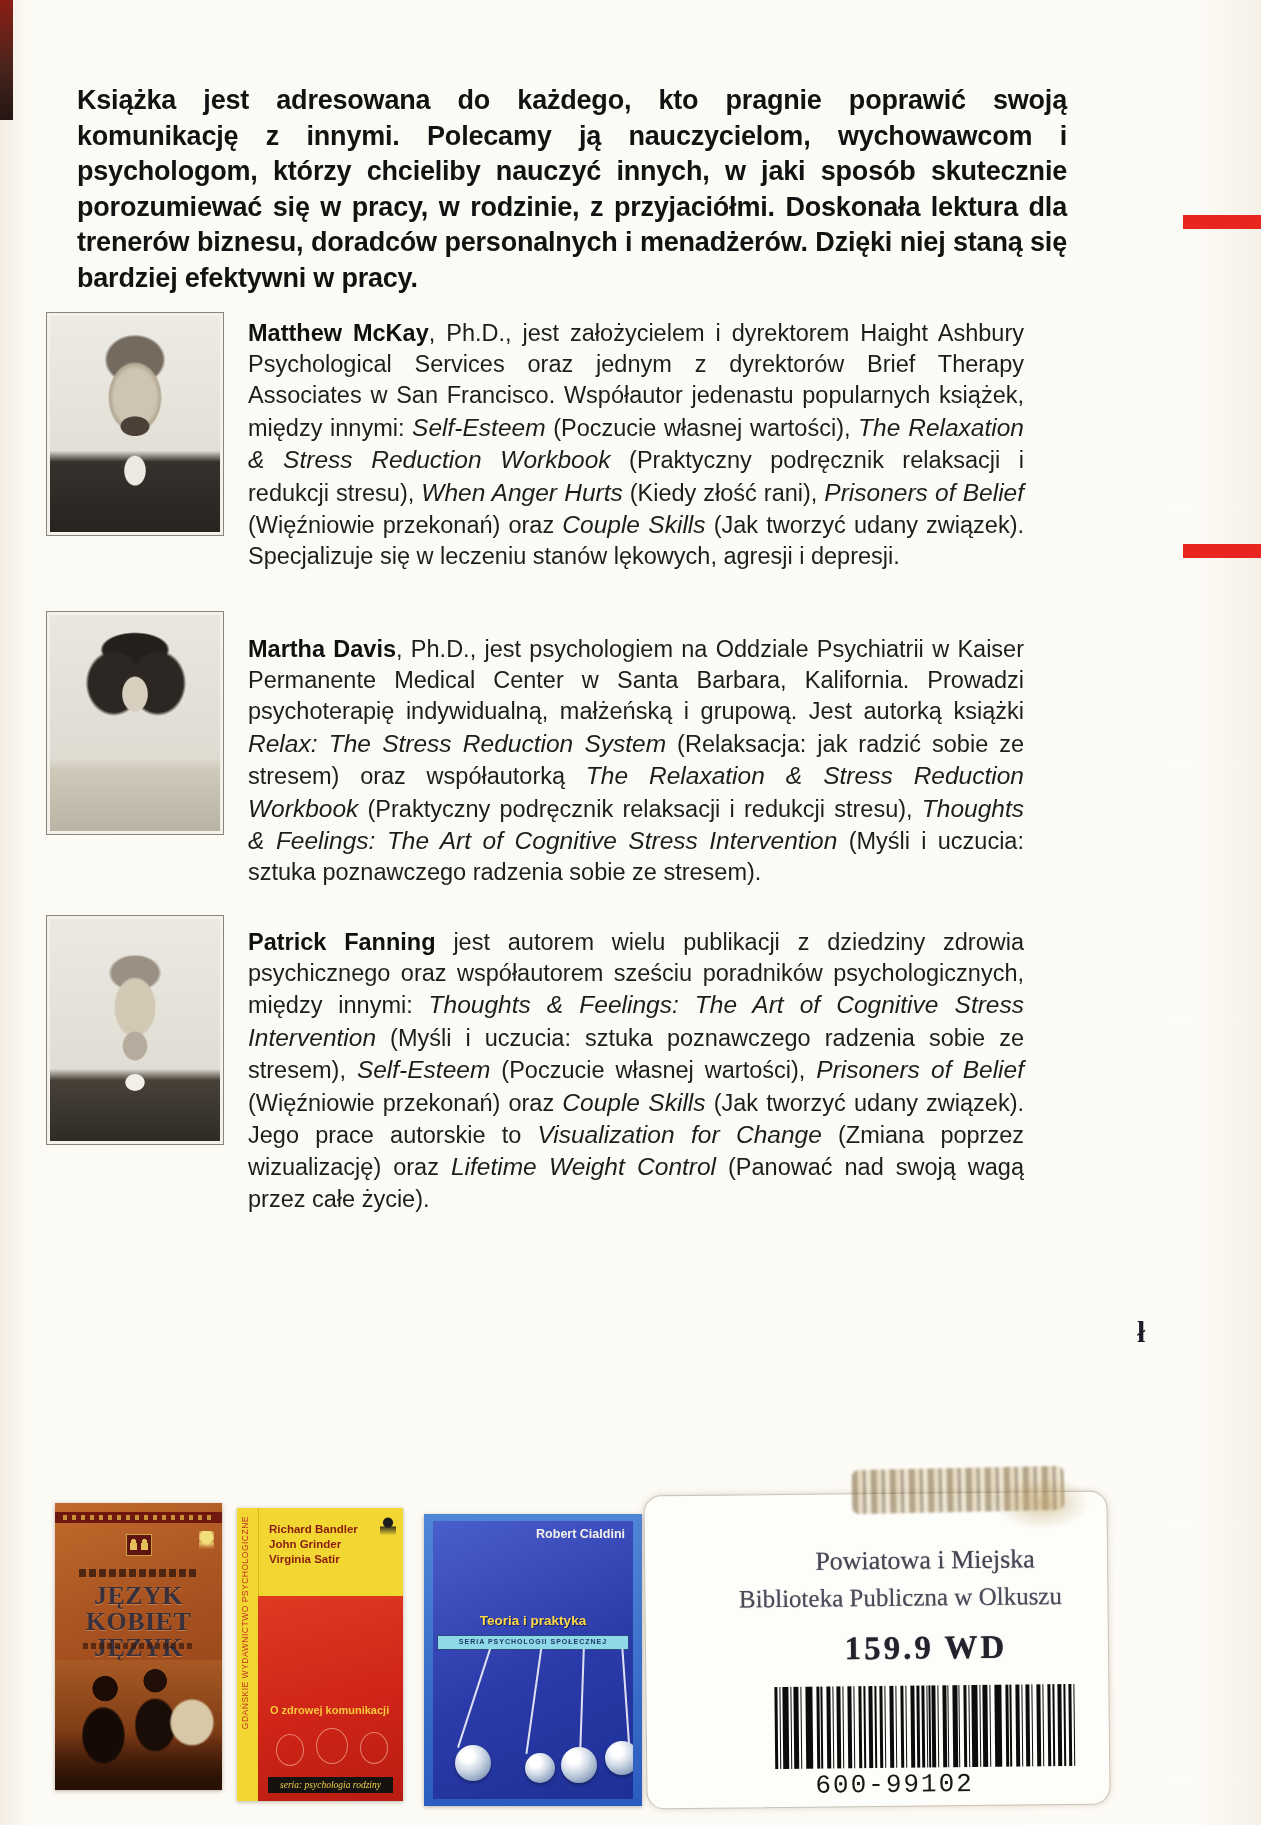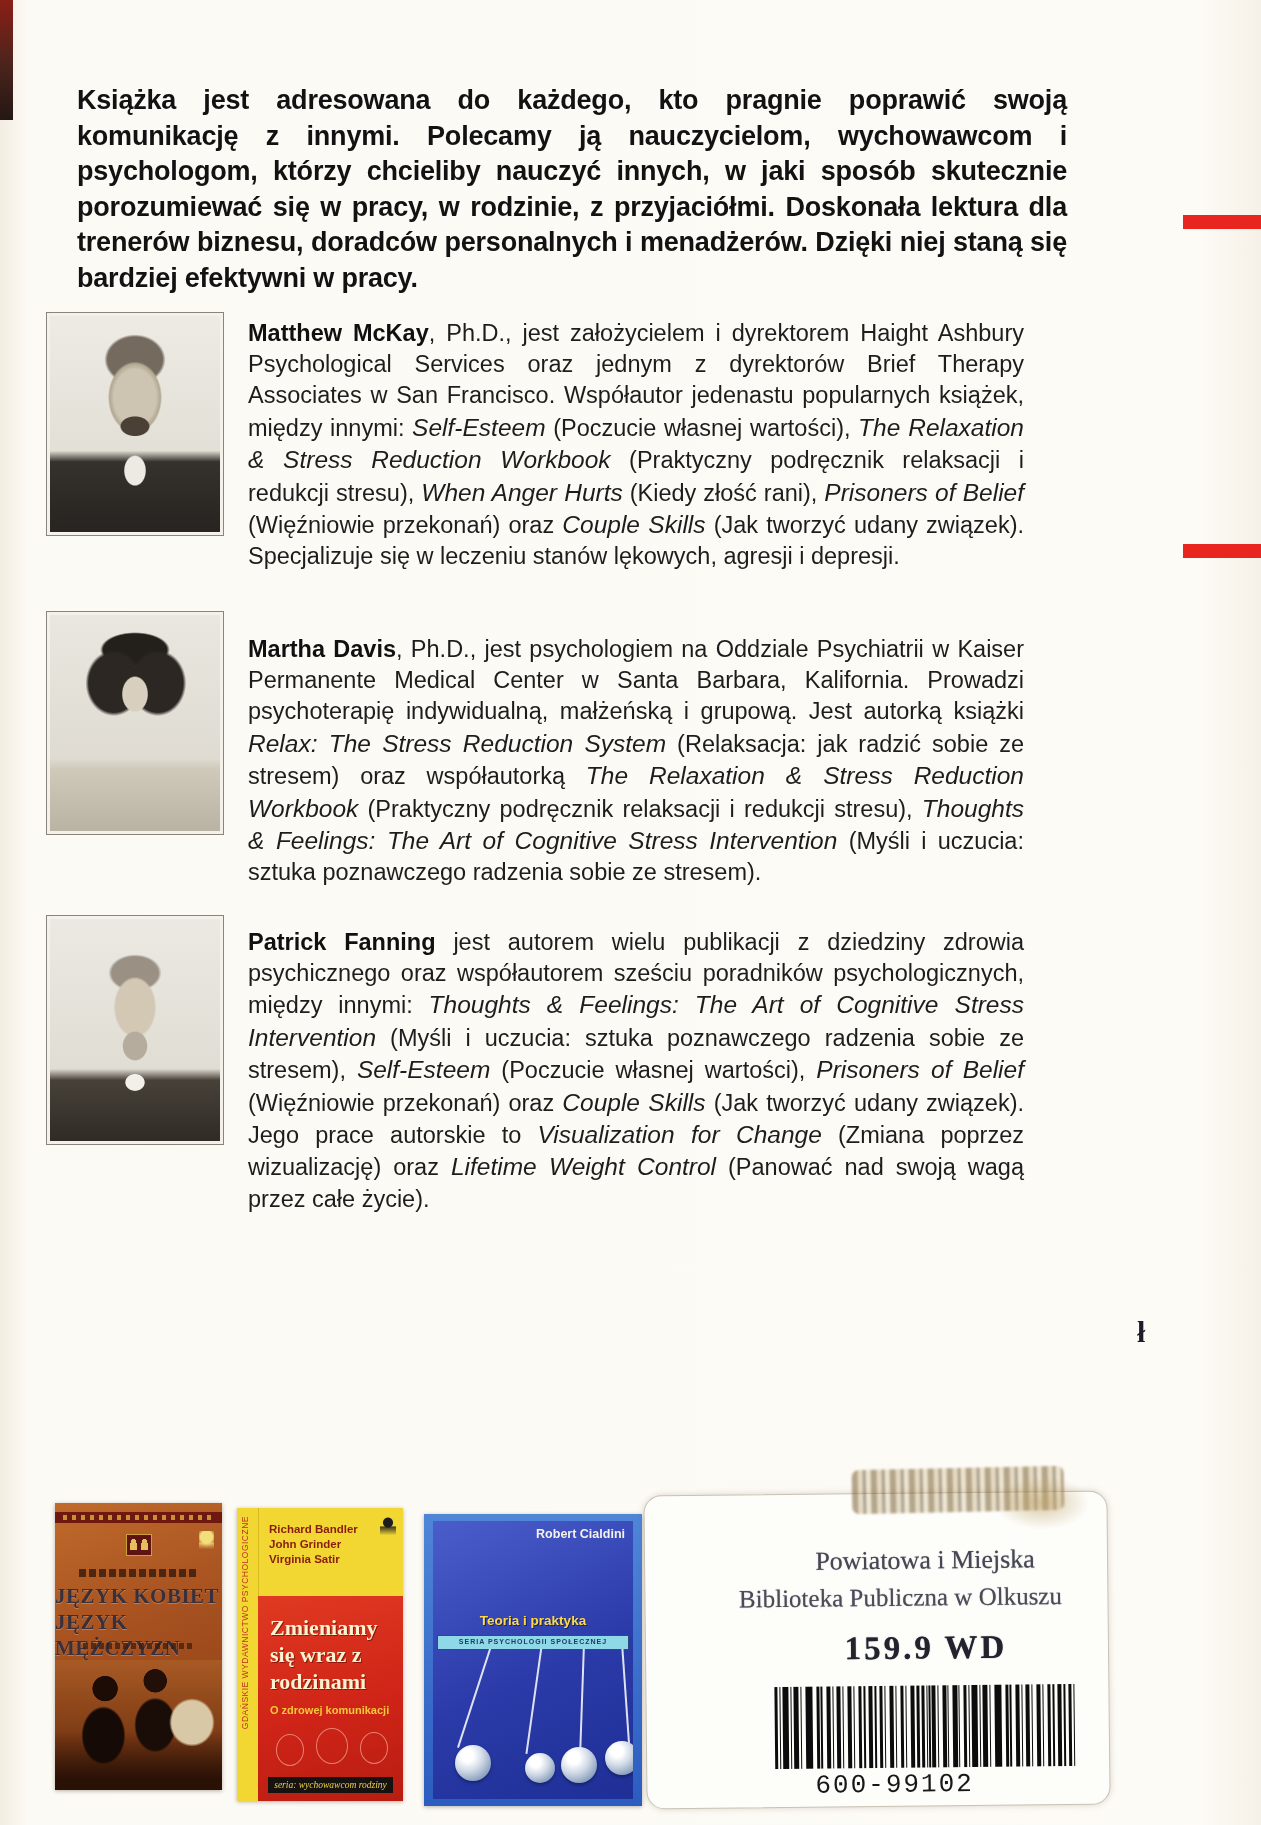--- a/index.html
+++ b/index.html
@@ -55,21 +55,21 @@
   .book{position:absolute;box-shadow:0 1px 4px rgba(60,40,20,.35);}
   
   .book1{left:55px;top:1503px;width:167px;height:287px;background:linear-gradient(160deg,#c06a2c 0,#a5501f 45%,#8a3c16 100%);}
   .b1-band{position:absolute;left:0;top:9px;width:100%;height:11px;background:#6e180f;}
   .b1-band::after{content:"";position:absolute;left:8px;top:3px;right:8px;height:5px;background:repeating-linear-gradient(90deg,#d8a43c 0 4px,rgba(0,0,0,0) 4px 9px);opacity:.85;}
   .b1-picto{position:absolute;left:72px;top:32px;width:24px;height:20px;background:#5e1410;box-shadow:0 0 0 1px #caa13c;}
   .b1-picto::before{content:"";position:absolute;left:3px;top:4px;width:7px;height:11px;background:radial-gradient(circle at 50% 25%,#e5c05a 0 30%,rgba(0,0,0,0) 34%),linear-gradient(rgba(0,0,0,0) 38%,#e5c05a 40%);}
   .b1-picto::after{content:"";position:absolute;right:3px;top:4px;width:7px;height:11px;background:radial-gradient(circle at 50% 25%,#e5c05a 0 30%,rgba(0,0,0,0) 34%),linear-gradient(rgba(0,0,0,0) 38%,#e5c05a 40%);}
   .b1-pelican{position:absolute;right:8px;top:28px;width:15px;height:20px;background:radial-gradient(circle at 50% 30%,#f2df7c 0 38%,rgba(242,223,124,.25) 55%,rgba(0,0,0,0) 68%),linear-gradient(rgba(0,0,0,0) 55%,rgba(242,223,124,.7) 60%,rgba(0,0,0,0) 92%);}
   .b1-authors{position:absolute;left:24px;top:66px;width:120px;height:8px;background:repeating-linear-gradient(90deg,#35180c 0 7px,rgba(0,0,0,0) 7px 10px);opacity:.8;}
-  .b1-title{position:absolute;left:0;top:80px;width:100%;text-align:left;font-family:"Liberation Serif",serif;font-weight:700;font-size:21px;line-height:26px;letter-spacing:.5px;color:#38303c;text-shadow:0 1px 0 rgba(255,200,140,.35);}
+  .b1-title{position:absolute;left:0;top:80px;width:100%;text-align:center;font-family:"Liberation Serif",serif;font-weight:700;font-size:26px;line-height:26px;letter-spacing:.5px;color:#38303c;text-shadow:0 1px 0 rgba(255,200,140,.35);}
   .b1-subline{position:absolute;left:28px;top:140px;width:112px;height:6px;background:repeating-linear-gradient(90deg,rgba(58,26,12,.7) 0 5px,rgba(0,0,0,0) 5px 8px);}
   .b1-photo{position:absolute;left:0;bottom:0;width:100%;height:130px;background:
     radial-gradient(ellipse 22% 30% at 82% 48%, #d9c8a6 0 55%, rgba(0,0,0,0) 62%),
     radial-gradient(circle 13px at 30% 22%, #1d0c06 0 95%, rgba(0,0,0,0) 100%),
     radial-gradient(circle 12px at 60% 16%, #220f07 0 95%, rgba(0,0,0,0) 100%),
     radial-gradient(ellipse 20% 34% at 29% 58%, #150a05 0 60%, rgba(0,0,0,0) 66%),
     radial-gradient(ellipse 19% 32% at 60% 50%, #1a0c06 0 60%, rgba(0,0,0,0) 66%),
     linear-gradient(rgba(0,0,0,0) 55%, #2a1106 92%),
     linear-gradient(#a85a24 0,#7c3a14 60%,#5e2a0e 100%);}
 
@@ -157,26 +157,25 @@
     <div class="b2-spine">
       <div class="b2-spine-text">GDAŃSKIE WYDAWNICTWO PSYCHOLOGICZNE</div>
     </div>
     <div class="b2-authors">
       <span>Richard Bandler</span><br>
       <span>John Grinder</span><br>
       <span>Virginia Satir</span>
     </div>
     <div class="b2-pelican"></div>
     <div class="b2-red">
-      <div class="b2-title">Zmieniamy się wraz z rodzinami</div>
       <div class="b2-subtitle">O zdrowej komunikacji</div>
       <div class="b2-doodle d1"></div>
       <div class="b2-doodle d2"></div>
       <div class="b2-doodle d3"></div>
-      <div class="b2-series">seria: wychowawcom rodziny</div>
+      <div class="b2-series">seria: psychologia rodziny</div>
     </div>
   </div>
 
   <div class="book book3">
     <div class="b3-panel">
       <div class="b3-author">Robert Cialdini</div>
       <div class="b3-subtitle">Teoria i praktyka</div>
       <div class="b3-band">SERIA PSYCHOLOGII SPOŁECZNEJ</div>
       <div class="b3-art">
         <div class="cradle-string s1"></div>

